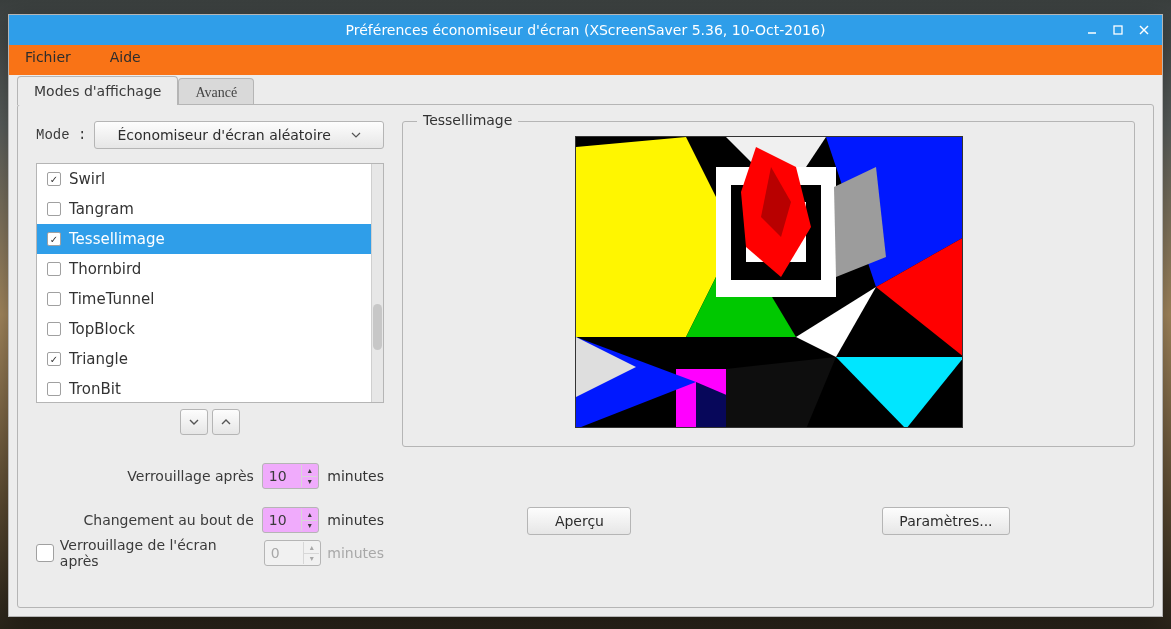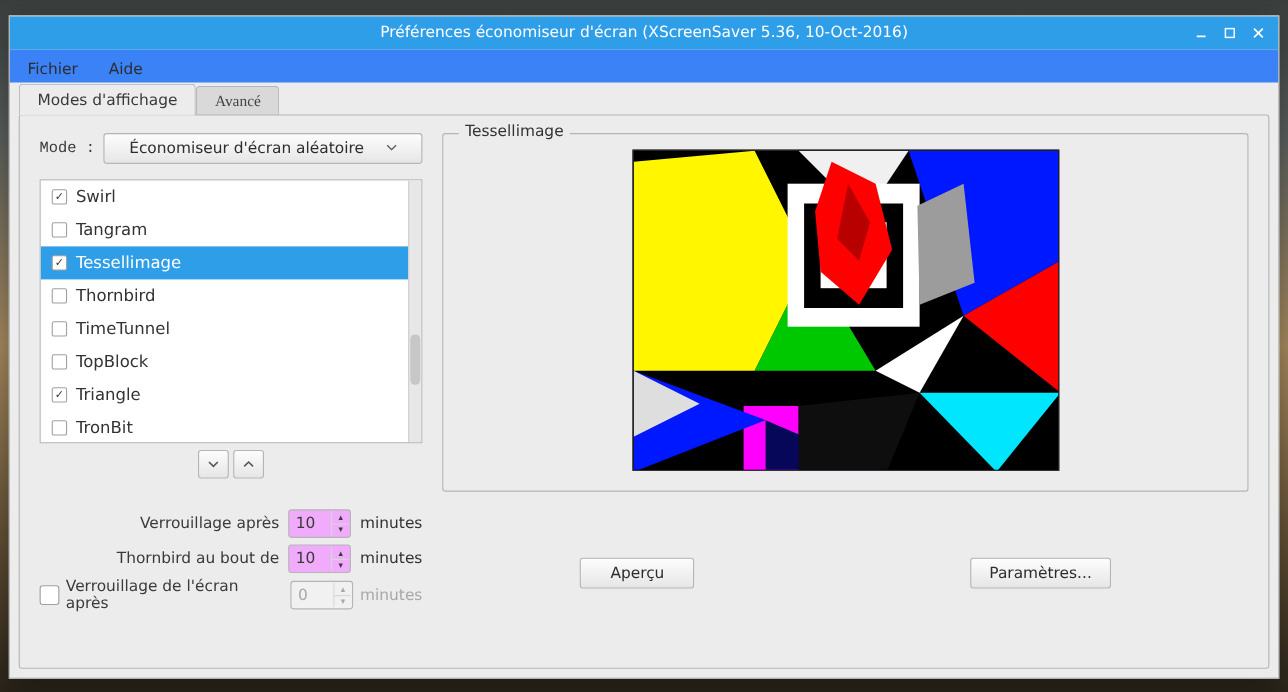--- a/index.html
+++ b/index.html
@@ -19,21 +19,21 @@
   
   .titlebar {
     height: 30px; background: #2f9ee9; color: #fff;
     display: flex; align-items: center; justify-content: center; position: relative;
     font-size: 14px;
   }
   .titlebar .winbtns { position: absolute; right: 6px; top: 0; height: 30px; display: flex; align-items: center; gap: 2px; }
   .winbtn { width: 24px; height: 22px; display: flex; align-items: center; justify-content: center; cursor: default; }
   .winbtn svg { width: 12px; height: 12px; }
   
-  .menubar { height: 30px; display: flex; align-items: flex-end; padding: 0 10px; gap: 16px; background: #3b82f6; color: #2d2d2d; }
+  .menubar { height: 30px; display: flex; align-items: flex-start; padding: 0 10px; gap: 27px; background: #f97316; color: #2d2d2d; }
   .menuitem { padding: 4px 6px; }
   
   .tab-strip { display: flex; padding-left: 8px; position: relative; top: 1px; }
   .tab {
     padding: 6px 16px 6px 16px; border: 1px solid #b5b5b5; border-bottom: none;
     border-radius: 4px 4px 0 0; font-size: 14px; cursor: default;
     position: relative; top: 0;
   }
   .tab.active { background: #ececec; z-index: 2; }
   .tab.inactive { background: #d9d9d9; color: #444; border-color:#b5b5b5; top: 2px; font-family: Liberation Serif, serif; }
@@ -73,21 +73,21 @@
     width: 12px; background: #e7e7e7; border-left: 1px solid #cfcfcf; position: relative;
   }
   .scrollbar-v .thumb { position: absolute; left: 1px; right: 1px; top: 140px; height: 46px; background: #c7c7c7; border-radius: 6px; }
 
   .updown-row { display: flex; gap: 4px; justify-content: center; margin-top: 6px; }
   .btn-sq {
     width: 28px; height: 26px; border: 1px solid #b5b5b5; border-radius: 3px;
     background: linear-gradient(#fdfdfd,#e6e6e6); display: flex; align-items: center; justify-content: center;
   }
 
-  .form-rows { margin-top: 28px; display: flex; flex-direction: column; gap: 6px; }
+  .form-rows { margin-top: 28px; display: flex; flex-direction: column; gap: 18px; }
   .form-row { display: flex; align-items: center; gap: 8px; }
   .form-row .lbl { width: 220px; text-align: right; }
   .spin {
     width: 58px; height: 26px; border: 1px solid #b5b5b5; background: #f0abfc; border-radius: 3px;
     display: flex; align-items: center; position: relative; padding-left: 6px; font-size: 14px;
   }
   .spin.disabled { background:#f1f1f1; color:#a8a8a8; }
   .spin .spin-btns {
     position: absolute; right: 1px; top: 1px; bottom: 1px; width: 16px;
     display: flex; flex-direction: column;
@@ -240,21 +240,21 @@
             <div class="spin">
               <span>10</span>
               <div class="spin-btns">
                   <div>▴</div>
                   <div>▾</div>
                 </div>
             </div>
             <span class="unit">minutes</span>
           </div>
           <div class="form-row">
-            <span class="lbl">Thornbird au bout de</span>
+            <span class="lbl">Changement au bout de</span>
             <div class="spin">
               <span>10</span>
               <div class="spin-btns">
                   <div>▴</div>
                   <div>▾</div>
                 </div>
             </div>
             <span class="unit">minutes</span>
           </div>
         </div>

